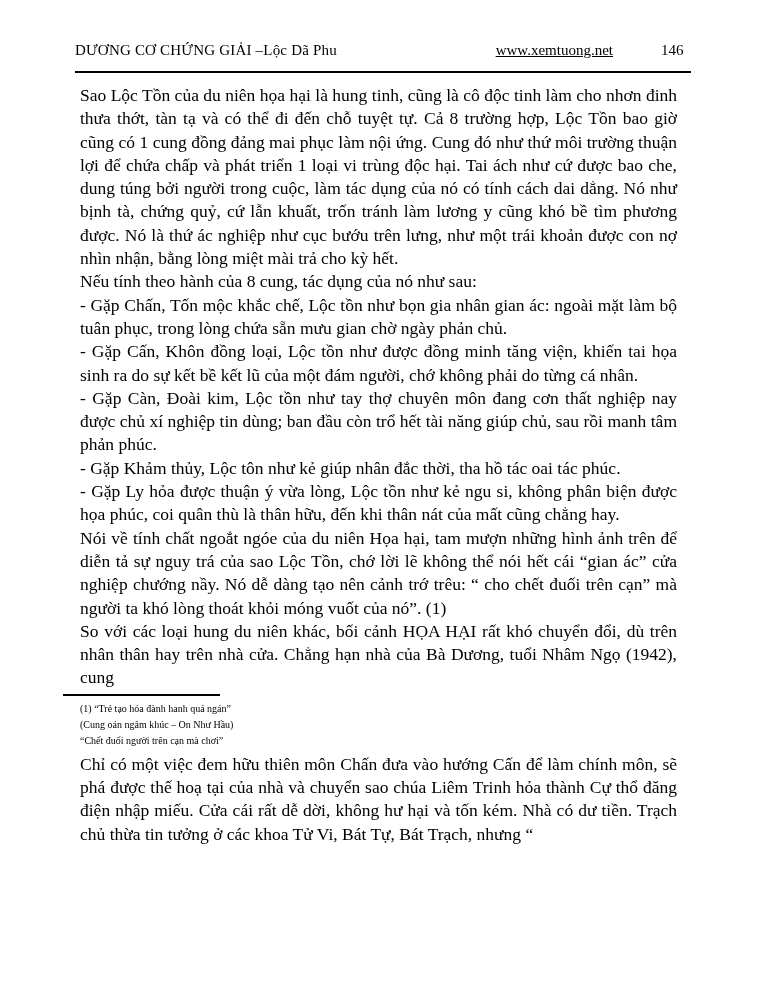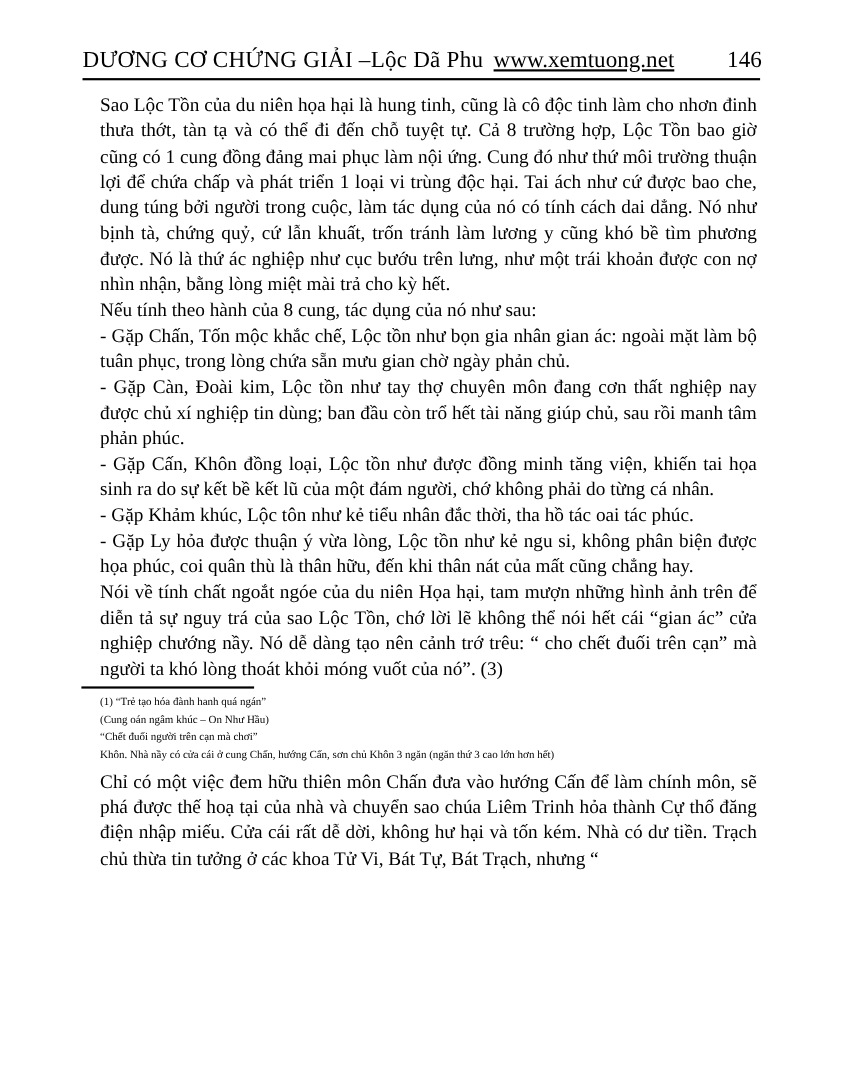--- a/index.html
+++ b/index.html
@@ -18,21 +18,21 @@
     height: 990px;
     background: #ffffff;
   }
   .page-header {
     position: absolute;
     left: 75px;
     top: 42px;
     width: 616px;
     display: flex;
     align-items: baseline;
-    font-size: 21px;
+    font-size: 15px;
     white-space: nowrap;
   }
   .page-header .title {
     flex: 1 1 auto;
     letter-spacing: 0.2px;
   }
   .page-header .site-link {
     color: #0000EE;
     text-decoration: underline;
     margin-right: 48px;
@@ -45,21 +45,21 @@
   .header-rule {
     position: absolute;
     left: 75px;
     top: 71px;
     width: 616px;
     border-top: 2px solid #000000;
     height: 0;
   }
   .body-text {
     position: absolute;
-    left: 91px;
+    left: 80px;
     top: 84px;
     width: 597px;
     font-size: 17.5px;
     line-height: 23.3px;
     text-align: justify;
   }
   .body-text p {
     margin: 0;
     padding: 0;
   }
@@ -91,31 +91,31 @@
     <span class="site-link" style="color: #000000;">www.xemtuong.net</span>
     <span class="page-num">146</span>
   </div>
 
   <div class="header-rule"></div>
 
   <div class="body-text">
     <p>Sao Lộc Tồn của du niên họa hại là hung tinh, cũng là cô độc tinh làm cho nhơn đinh thưa thớt, tàn tạ và có thể đi đến chỗ tuyệt tự. Cả 8 trường hợp, Lộc Tồn bao giờ cũng có 1 cung đồng đảng mai phục làm nội ứng. Cung đó như thứ môi trường thuận lợi để chứa chấp và phát triển 1 loại vi trùng độc hại. Tai ách như cứ được bao che, dung túng bởi người trong cuộc, làm tác dụng của nó có tính cách dai dẳng. Nó như bịnh tà, chứng quỷ, cứ lẫn khuất, trốn tránh làm lương y cũng khó bề tìm phương được. Nó là thứ ác nghiệp như cục bướu trên lưng, như một trái khoản được con nợ nhìn nhận, bằng lòng miệt mài trả cho kỳ hết.</p>
     <p>Nếu tính theo hành của 8 cung, tác dụng của nó như sau:</p>
     <p>- Gặp Chấn, Tốn mộc khắc chế, Lộc tồn như bọn gia nhân gian ác: ngoài mặt làm bộ tuân phục, trong lòng chứa sẵn mưu gian chờ ngày phản chủ.</p>
+    <p>- Gặp Cấn, Khôn đồng loại, Lộc tồn như được đồng minh tăng viện, khiến tai họa sinh ra do sự kết bề kết lũ của một đám người, chớ không phải do từng cá nhân.</p>
     <p>- Gặp Càn, Đoài kim, Lộc tồn như tay thợ chuyên môn đang cơn thất nghiệp nay được chủ xí nghiệp tin dùng; ban đầu còn trổ hết tài năng giúp chủ, sau rồi manh tâm phản phúc.</p>
-    <p>- Gặp Cấn, Khôn đồng loại, Lộc tồn như được đồng minh tăng viện, khiến tai họa sinh ra do sự kết bề kết lũ của một đám người, chớ không phải do từng cá nhân.</p>
-    <p>- Gặp Khảm khúc, Lộc tôn như kẻ tiểu nhân đắc thời, tha hồ tác oai tác phúc.</p>
+    <p>- Gặp Khảm thủy, Lộc tôn như kẻ giúp nhân đắc thời, tha hồ tác oai tác phúc.</p>
     <p>- Gặp Ly hỏa được thuận ý vừa lòng, Lộc tồn như kẻ ngu si, không phân biện được họa phúc, coi quân thù là thân hữu, đến khi thân nát của mất cũng chẳng hay.</p>
-    <p>Nói về tính chất ngoắt ngóe của du niên Họa hại, tam mượn những hình ảnh trên để diễn tả sự nguy trá của sao Lộc Tồn, chớ lời lẽ không thể nói hết cái “gian ác” cửa nghiệp chướng nầy. Nó dễ dàng tạo nên cảnh trớ trêu: “ cho chết đuối trên cạn” mà người ta khó lòng thoát khỏi móng vuốt của nó”. (3)</p>
+    <p>Nói về tính chất ngoắt ngóe của du niên Họa hại, tam mượn những hình ảnh trên để diễn tả sự nguy trá của sao Lộc Tồn, chớ lời lẽ không thể nói hết cái “gian ác” cửa nghiệp chướng nầy. Nó dễ dàng tạo nên cảnh trớ trêu: “ cho chết đuối trên cạn” mà người ta khó lòng thoát khỏi móng vuốt của nó”. (1)</p>
+    <p>So với các loại hung du niên khác, bối cảnh HỌA HẠI rất khó chuyển đổi, dù trên nhân thân hay trên nhà cửa. Chẳng hạn nhà của Bà Dương, tuổi Nhâm Ngọ (1942), cung</p>
 
     <div class="footnote-rule"></div>
 
     <div class="footnotes">
       <div>(1) “Trẻ tạo hóa đành hanh quá ngán”</div>
       <div>(Cung oán ngâm khúc – On Như Hầu)</div>
       <div>“Chết đuối người trên cạn mà chơi”</div>
-      <div>Khôn. Nhà nầy có cửa cái ở cung Chấn, hướng Cấn, sơn chủ Khôn 3 ngăn (ngăn thứ 3 cao lớn hơn hết)</div>
     </div>
 
     <p class="continuation">Chỉ có một việc đem hữu thiên môn Chấn đưa vào hướng Cấn để làm chính môn, sẽ phá được thế hoạ tại của nhà và chuyển sao chúa Liêm Trinh hỏa thành Cự thổ đăng điện nhập miếu. Cửa cái rất dễ dời, không hư hại và tốn kém. Nhà có dư tiền. Trạch chủ thừa tin tưởng ở các khoa Tử Vi, Bát Tự, Bát Trạch, nhưng “</p>
   </div>
 
 </div>
 
 </body></html>

